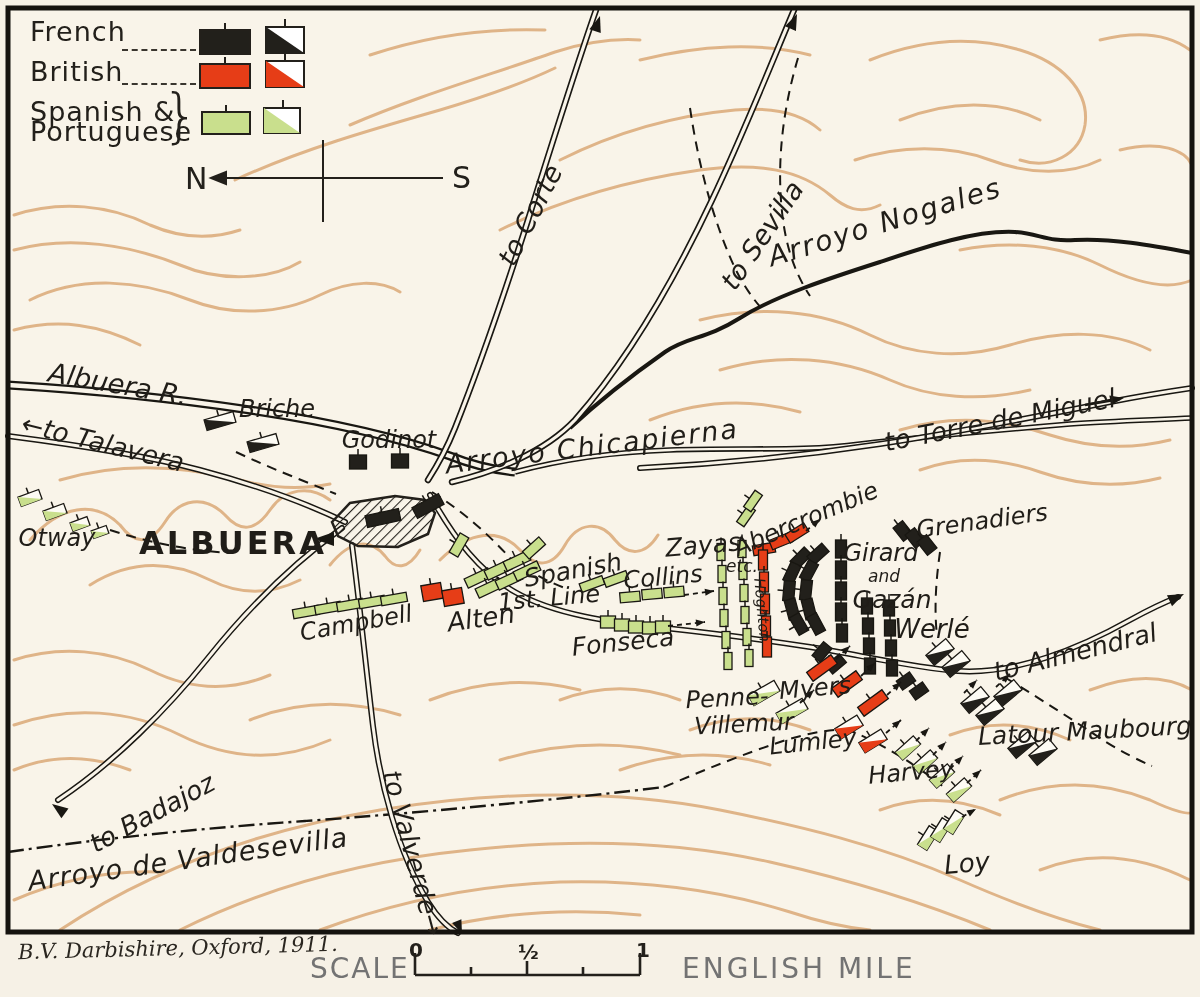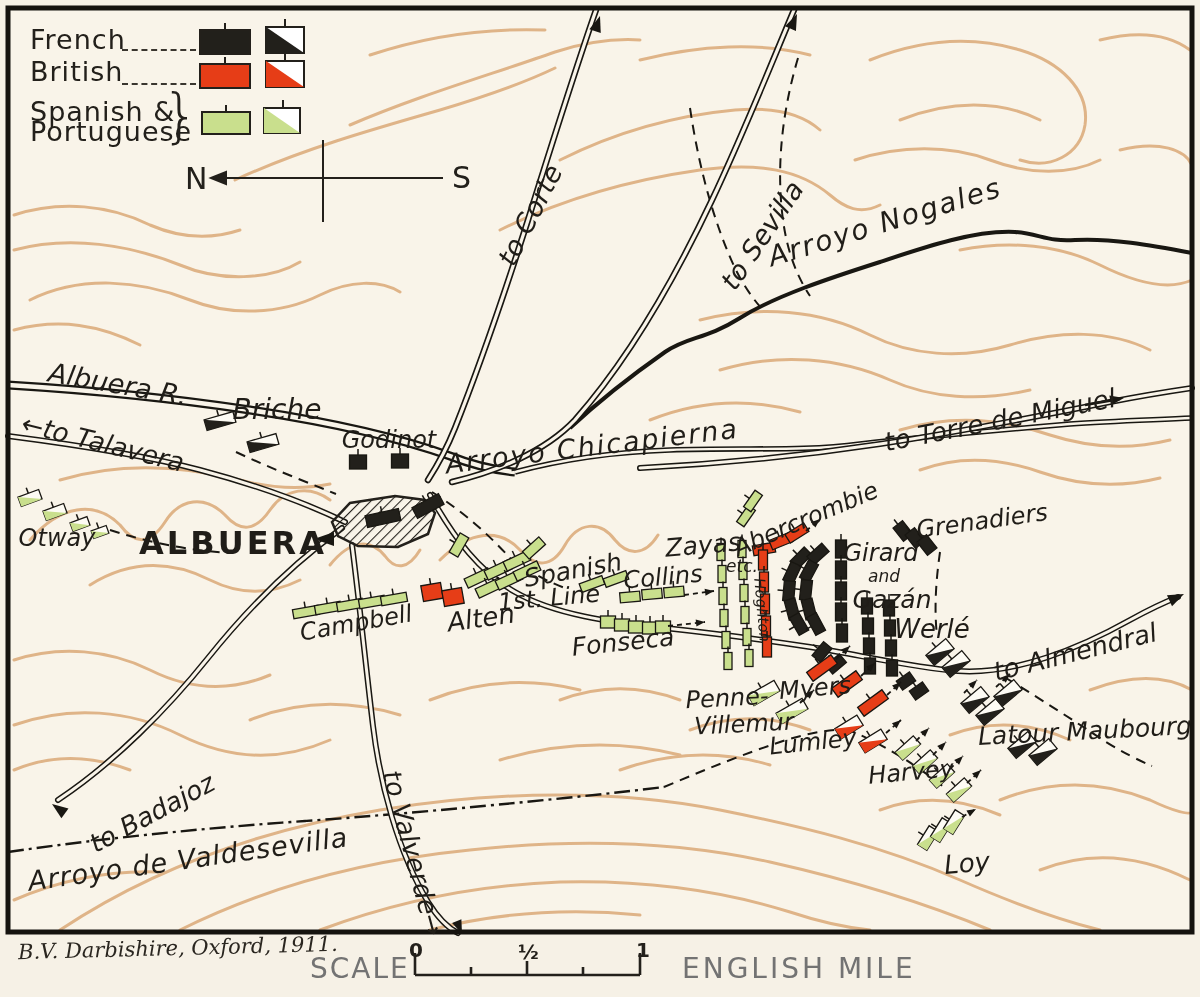--- a/index.html
+++ b/index.html
@@ -712,37 +712,37 @@
     <line x1="415" y1="975" x2="415" y2="953"></line>
     <line x1="471" y1="975" x2="471" y2="967"></line>
     <line x1="527" y1="975" x2="527" y2="961"></line>
     <line x1="583" y1="975" x2="583" y2="967"></line>
     <line x1="640" y1="975" x2="640" y2="953"></line>
   </g>
 
   <rect x="8" y="8" width="1184" height="924" fill="none" stroke="#15130f" stroke-width="5"></rect>
 </svg>
 
-<div class="legend-lbl" style="left:30px;top:24px;">French</div>
+<div class="legend-lbl" style="left:30px;top:16px;">French</div>
 <div class="leader" style="left:122px;top:48px;width:74px;"></div>
 <div class="legend-lbl" style="left:30px;top:56px;">British</div>
 <div class="leader" style="left:122px;top:82px;width:74px;"></div>
 <div class="legend-lbl" style="left:30px;top:96px;">Spanish &amp;</div>
 <div class="legend-lbl" style="left:30px;top:116px;">Portuguese</div>
 <div class="brace" style="left:162px;top:82px;">}</div>
 
 <div class="compass-lbl" style="left:185px;top:161px;">N</div>
 <div class="compass-lbl" style="left:452px;top:160px;">S</div>
 
 <div class="lbl" style="left:530px;top:215px;font-size:27px;transform:translate(-50%,-50%) rotate(-63deg);">to Corte</div>
 <div class="lbl" style="left:762px;top:235px;font-size:27px;transform:translate(-50%,-50%) rotate(-56deg);">to Sevilla</div>
 <div class="lbl" style="left:885px;top:222px;font-size:28px;letter-spacing:2px;transform:translate(-50%,-50%) rotate(-17deg);">Arroyo  Nogales</div>
 <div class="lbl" style="left:118px;top:384px;font-size:27px;transform:translate(-50%,-50%) rotate(10deg);">Albuera R.</div>
 <div class="lbl" style="left:103px;top:443px;font-size:26px;transform:translate(-50%,-50%) rotate(14deg);">←to Talavera</div>
-<div class="lbl" style="left:277px;top:409px;font-size:28px;transform:translate(-50%,-50%);">Briche</div>
+<div class="lbl" style="left:277px;top:409px;font-size:24px;transform:translate(-50%,-50%);">Briche</div>
 <div class="lbl" style="left:389px;top:440px;font-size:24px;transform:translate(-50%,-50%);">Godinot</div>
 <div class="lbl" style="left:592px;top:446px;font-size:27px;letter-spacing:2px;transform:translate(-50%,-50%) rotate(-7deg);">Arroyo   Chicapierna</div>
 <div class="lbl" style="left:1000px;top:420px;font-size:26px;transform:translate(-50%,-50%) rotate(-11deg);">to Torre de Miguel</div>
 <div class="lbl" style="left:57px;top:538px;font-size:24px;transform:translate(-50%,-50%);">Otway</div>
 <div class="lbl town-lbl" style="left:233px;top:543px;font-size:32px;transform:translate(-50%,-50%);text-align:right;">ALBUERA</div>
 <div class="lbl" style="left:573px;top:570px;font-size:25px;transform:translate(-50%,-50%) rotate(-10deg);">Spanish</div>
 <div class="lbl" style="left:549px;top:598px;font-size:24px;transform:translate(-50%,-50%) rotate(-5deg);">1st. Line</div>
 <div class="lbl" style="left:663px;top:577px;font-size:24px;transform:translate(-50%,-50%) rotate(-5deg);">Collins</div>
 <div class="lbl" style="left:703px;top:545px;font-size:25px;transform:translate(-50%,-50%) rotate(-5deg);">Zayas</div>
 <div class="lbl small" style="left:716px;top:566px;transform:translate(-50%,-50%);margin-left:26px;">etc.</div>

